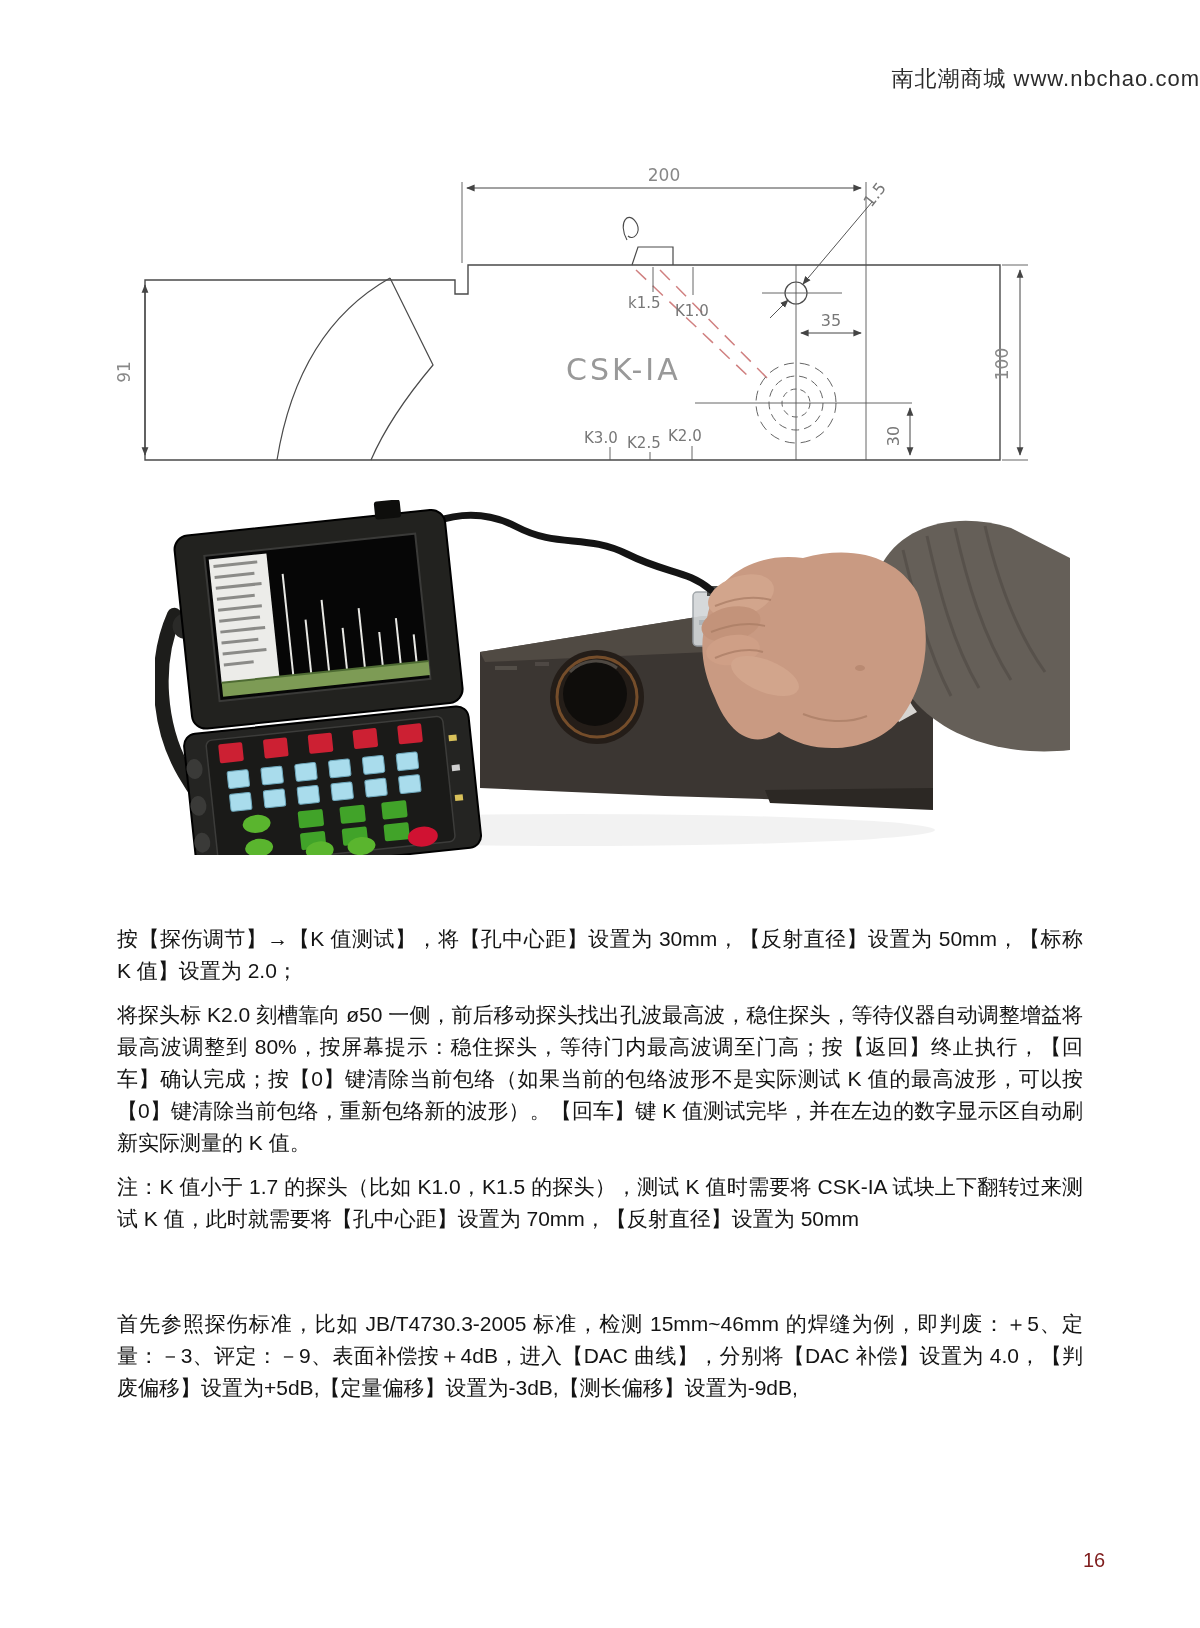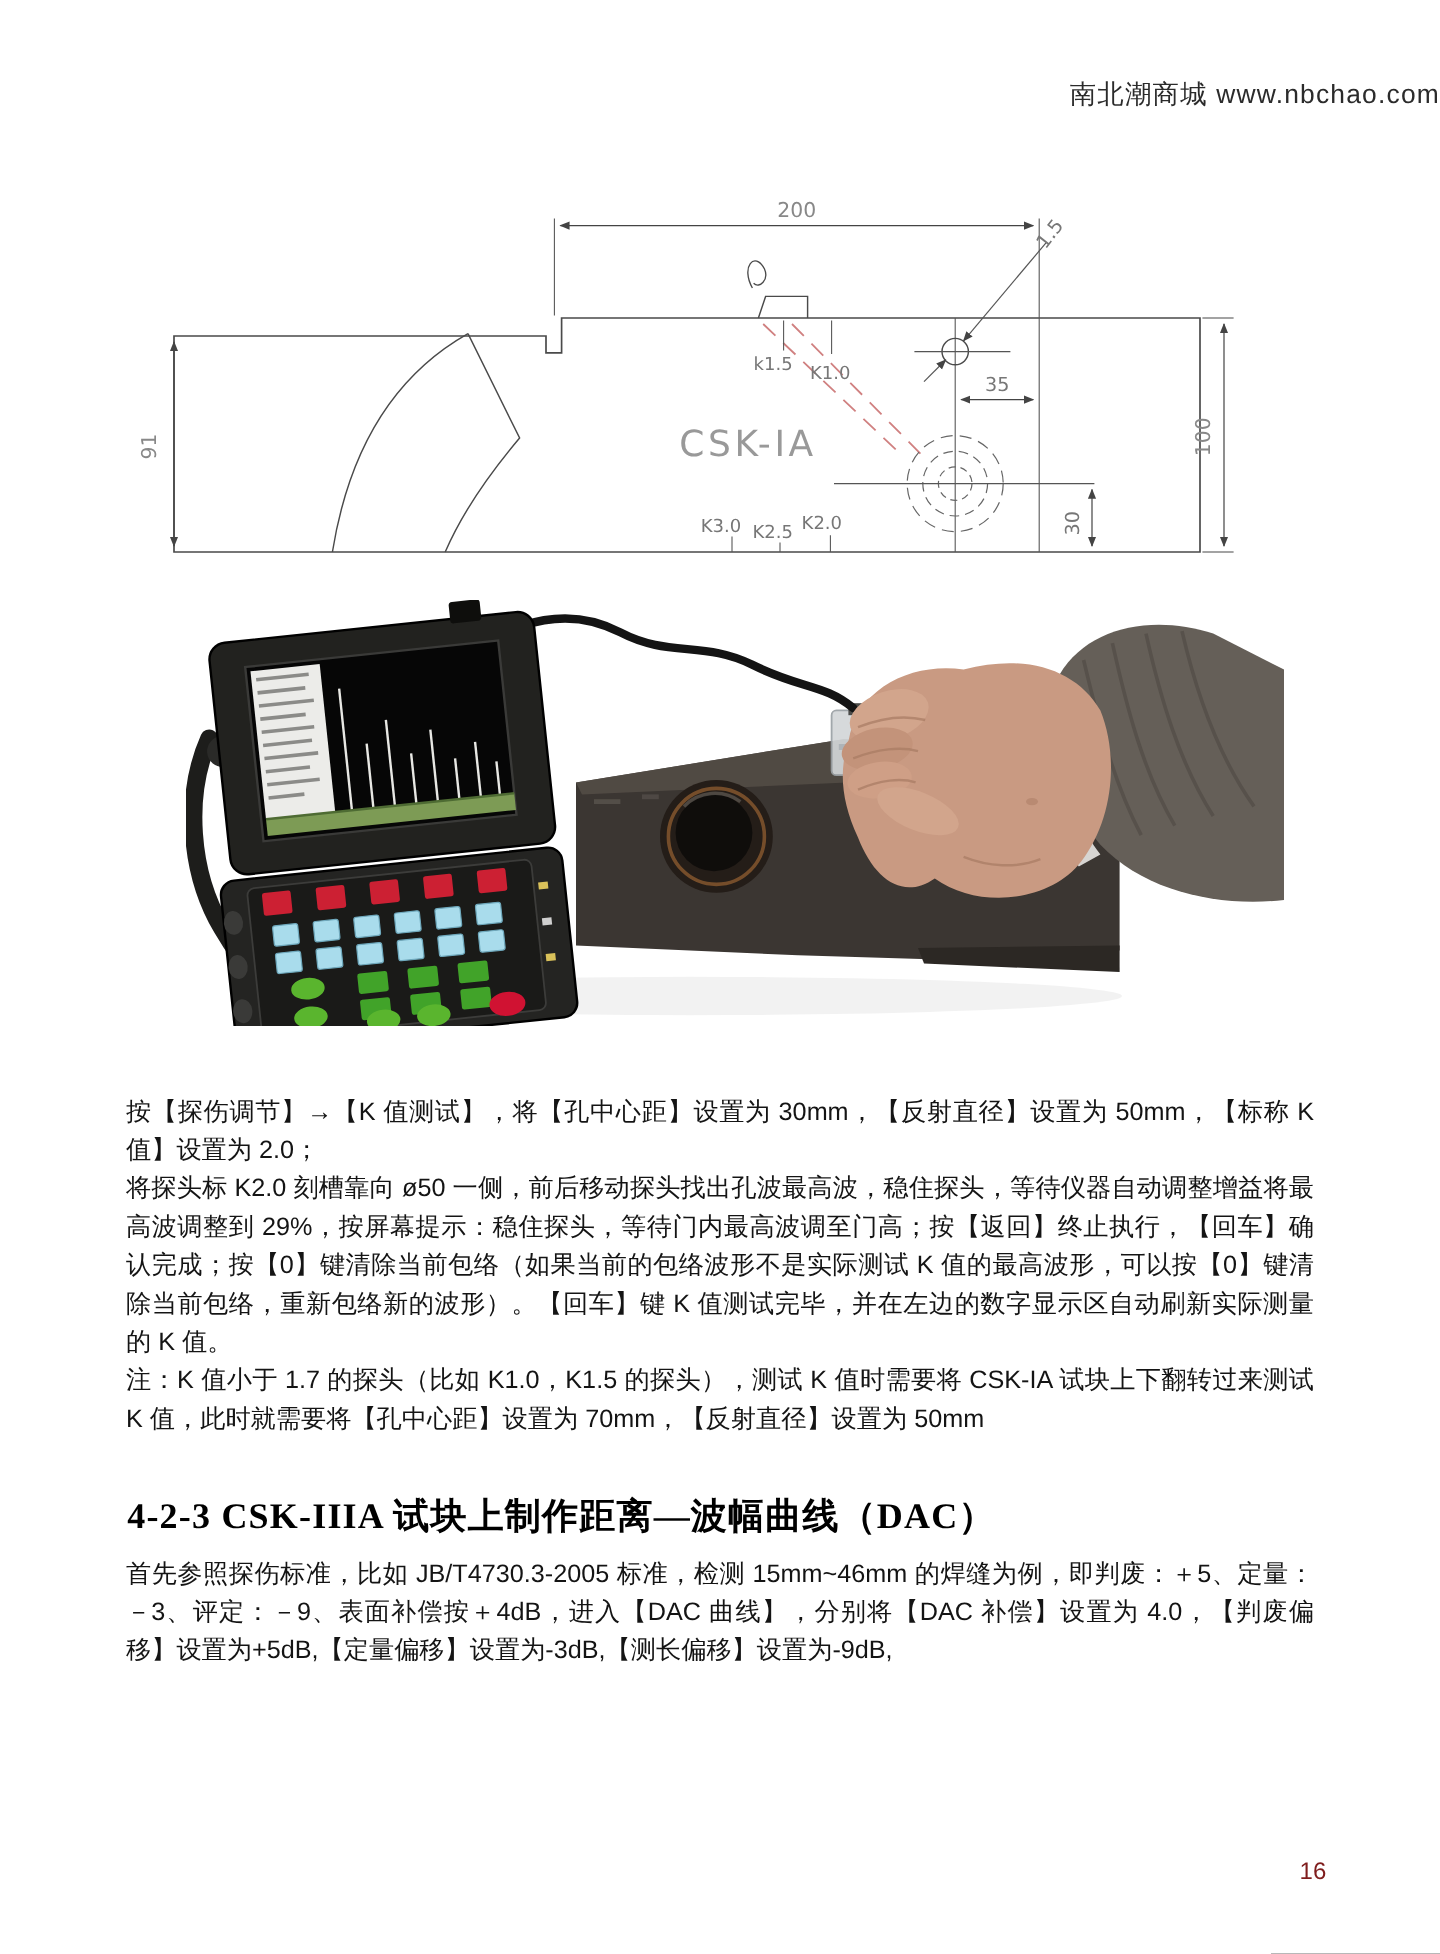--- a/index.html
+++ b/index.html
@@ -17,21 +17,21 @@
     text-align:right;
     font-size:22px;color:#2b2b2b;letter-spacing:1px;
   }
   .diagram-wrap{position:absolute;left:100px;top:150px;width:940px;height:325px;}
   .photo-wrap{position:absolute;left:155px;top:500px;width:915px;height:355px;}
   .body-text{
     position:absolute;left:105px;width:990px;
     font-size:21px;line-height:32px;text-align:justify;
     color:#141414;
   }
-  .body-text p{margin:0;}
+  .body-text p{margin:12px;}
   #text-block-1{top:911px;}
   #text-block-2{top:1296px;}
   .section-heading{
     position:absolute;left:106px;top:1243px;width:990px;
     font-family:"Liberation Serif", serif;
     font-weight:bold;font-size:30px;color:#000;
     letter-spacing:1px;
   }
   .page-number{
     position:absolute;left:1083px;top:1549px;
@@ -261,25 +261,24 @@
           <path d="M560,158 C578,150 596,148 608,152"></path>
           <path d="M648,214 C668,222 692,224 712,216"></path>
         </g>
         <path d="M700,168 a5 3 0 1 0 10,0 a5 3 0 1 0 -10,0" fill="#b98a72"></path>
       </g>
     </svg>
   </div>
 
   <div class="body-text" id="text-block-1">
     <p>按【探伤调节】→【K 值测试】，将【孔中心距】设置为 30mm，【反射直径】设置为 50mm，【标称 K 值】设置为 2.0；</p>
-    <p>将探头标 K2.0 刻槽靠向 ø50 一侧，前后移动探头找出孔波最高波，稳住探头，等待仪器自动调整增益将最高波调整到 29%，按屏幕提示：稳住探头，等待门内最高波调至门高；按【返回】终止执行，【回车】确认完成；按【0】键清除当前包络（如果当前的包络波形不是实际测试 K 值的最高波形，可以按【0】键清除当前包络，重新包络新的波形）。【回车】键 K 值测试完毕，并在左边的数字显示区自动刷新实际测量的 K 值。</p>
+    <p>将探头标 K2.0 刻槽靠向 ø50 一侧，前后移动探头找出孔波最高波，稳住探头，等待仪器自动调整增益将最高波调整到 80%，按屏幕提示：稳住探头，等待门内最高波调至门高；按【返回】终止执行，【回车】确认完成；按【0】键清除当前包络（如果当前的包络波形不是实际测试 K 值的最高波形，可以按【0】键清除当前包络，重新包络新的波形）。【回车】键 K 值测试完毕，并在左边的数字显示区自动刷新实际测量的 K 值。</p>
     <p>注：K 值小于 1.7 的探头（比如 K1.0，K1.5 的探头），测试 K 值时需要将 CSK-IA 试块上下翻转过来测试 K 值，此时就需要将【孔中心距】设置为 70mm，【反射直径】设置为 50mm</p>
   </div>
 
-  <div class="section-heading">4-2-3 CSK-IIIA 试块上制作距离—波幅曲线（DAC）</div>
 
   <div class="body-text" id="text-block-2">
     <p>首先参照探伤标准，比如 JB/T4730.3-2005 标准，检测 15mm~46mm 的焊缝为例，即判废：＋5、定量：－3、评定：－9、表面补偿按＋4dB，进入【DAC 曲线】，分别将【DAC 补偿】设置为 4.0，【判废偏移】设置为+5dB,【定量偏移】设置为-3dB,【测长偏移】设置为-9dB,</p>
   </div>
 
   <div class="page-number">16</div>
 
 </div>
 
 </body></html>

